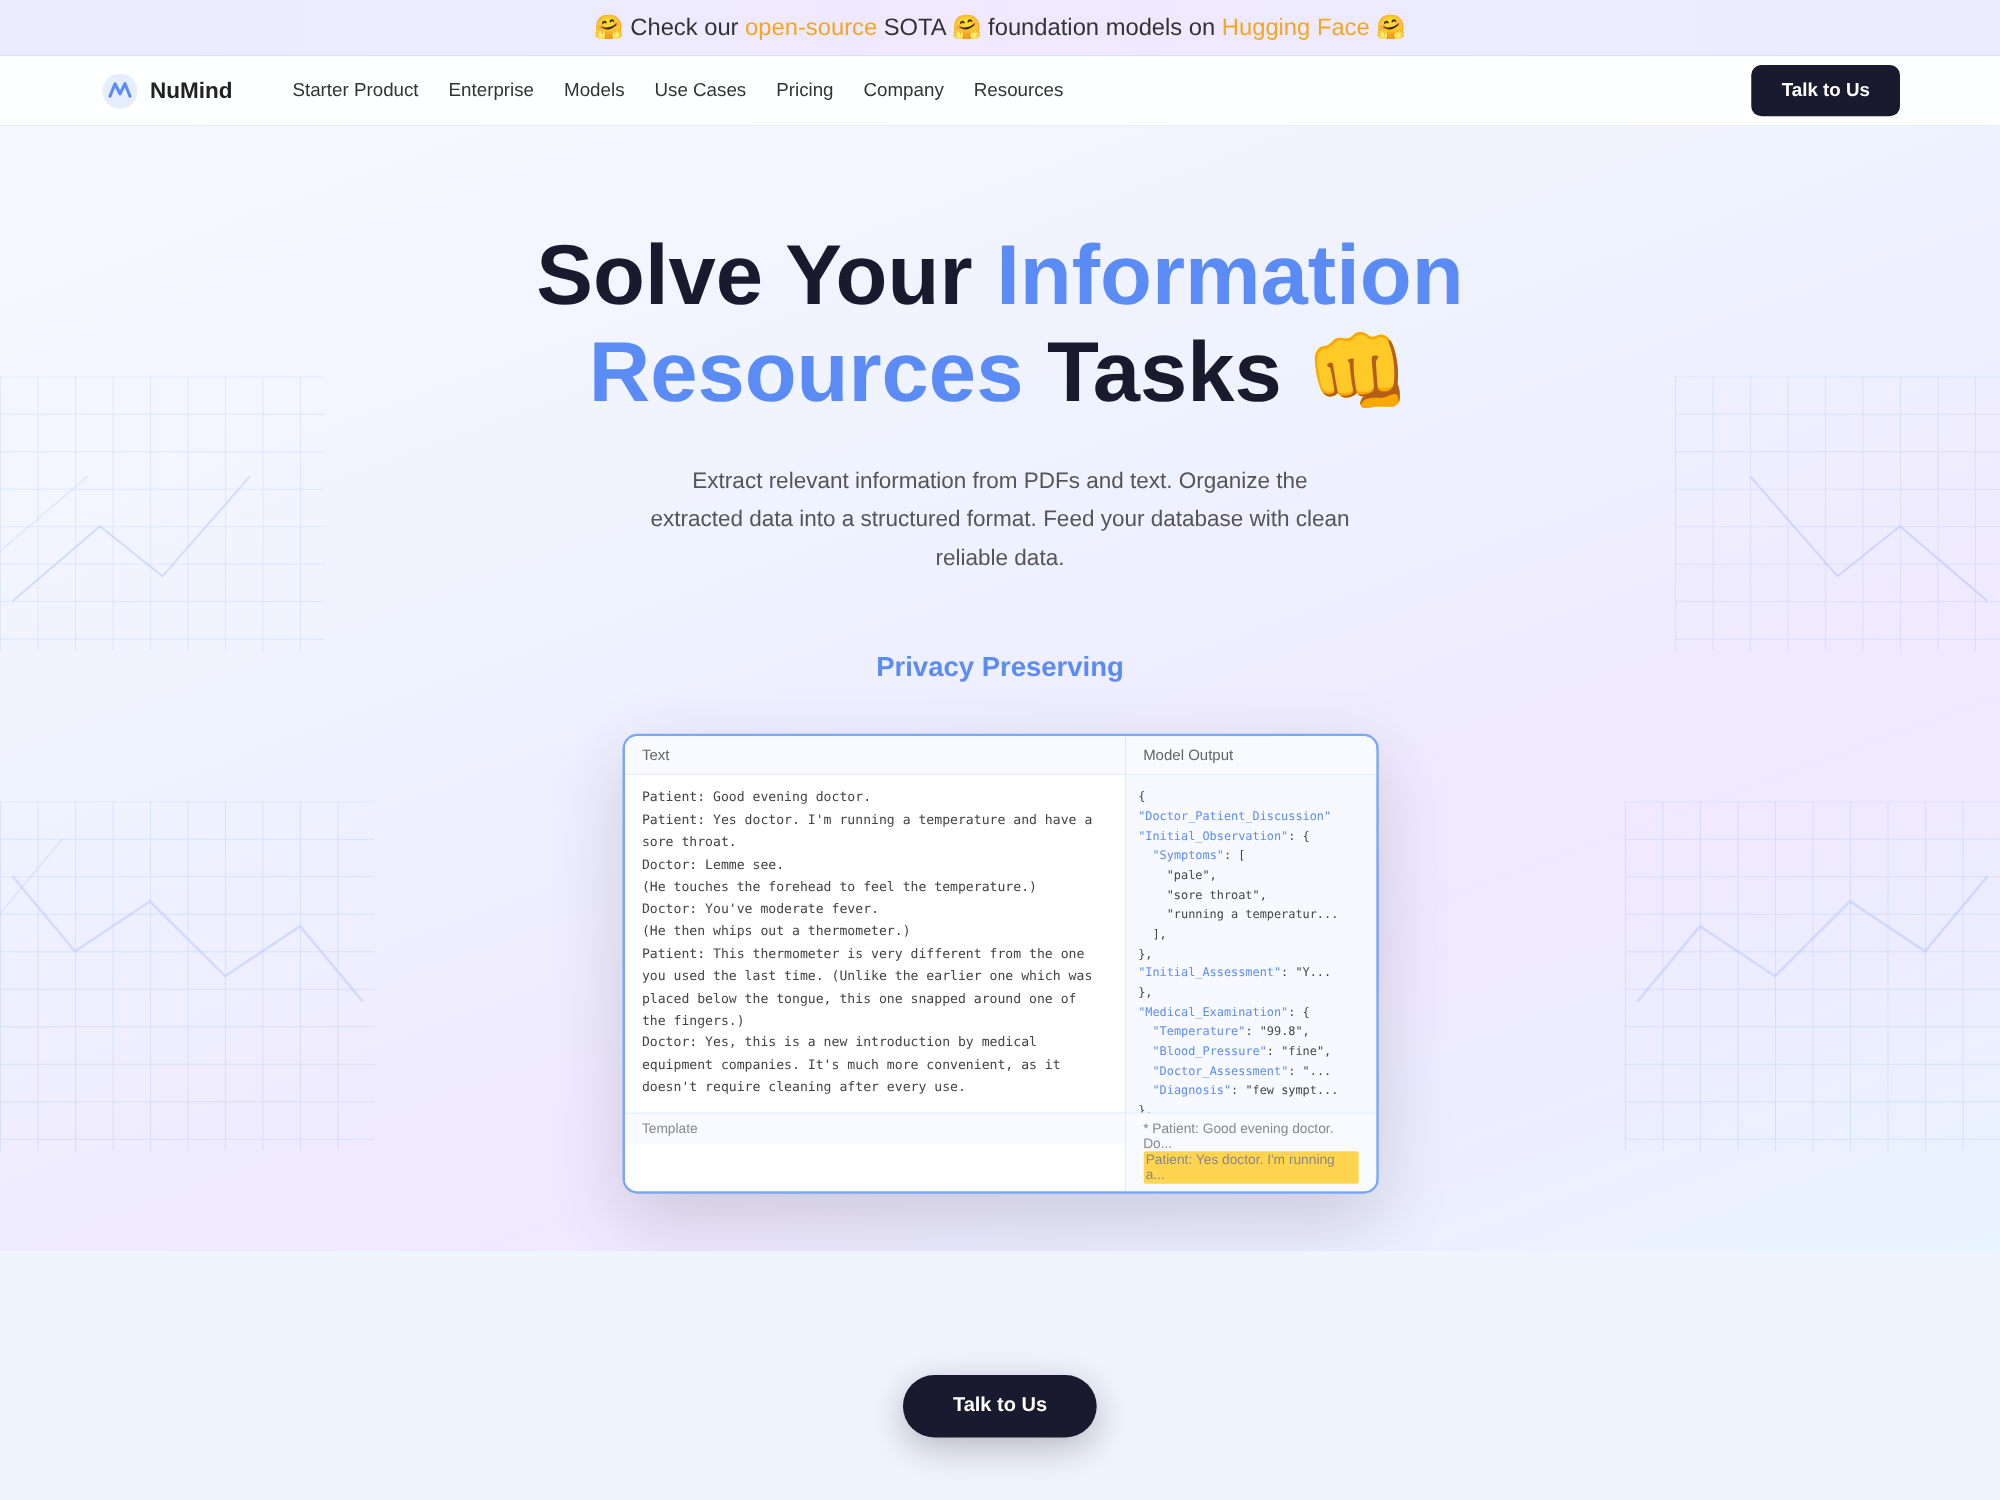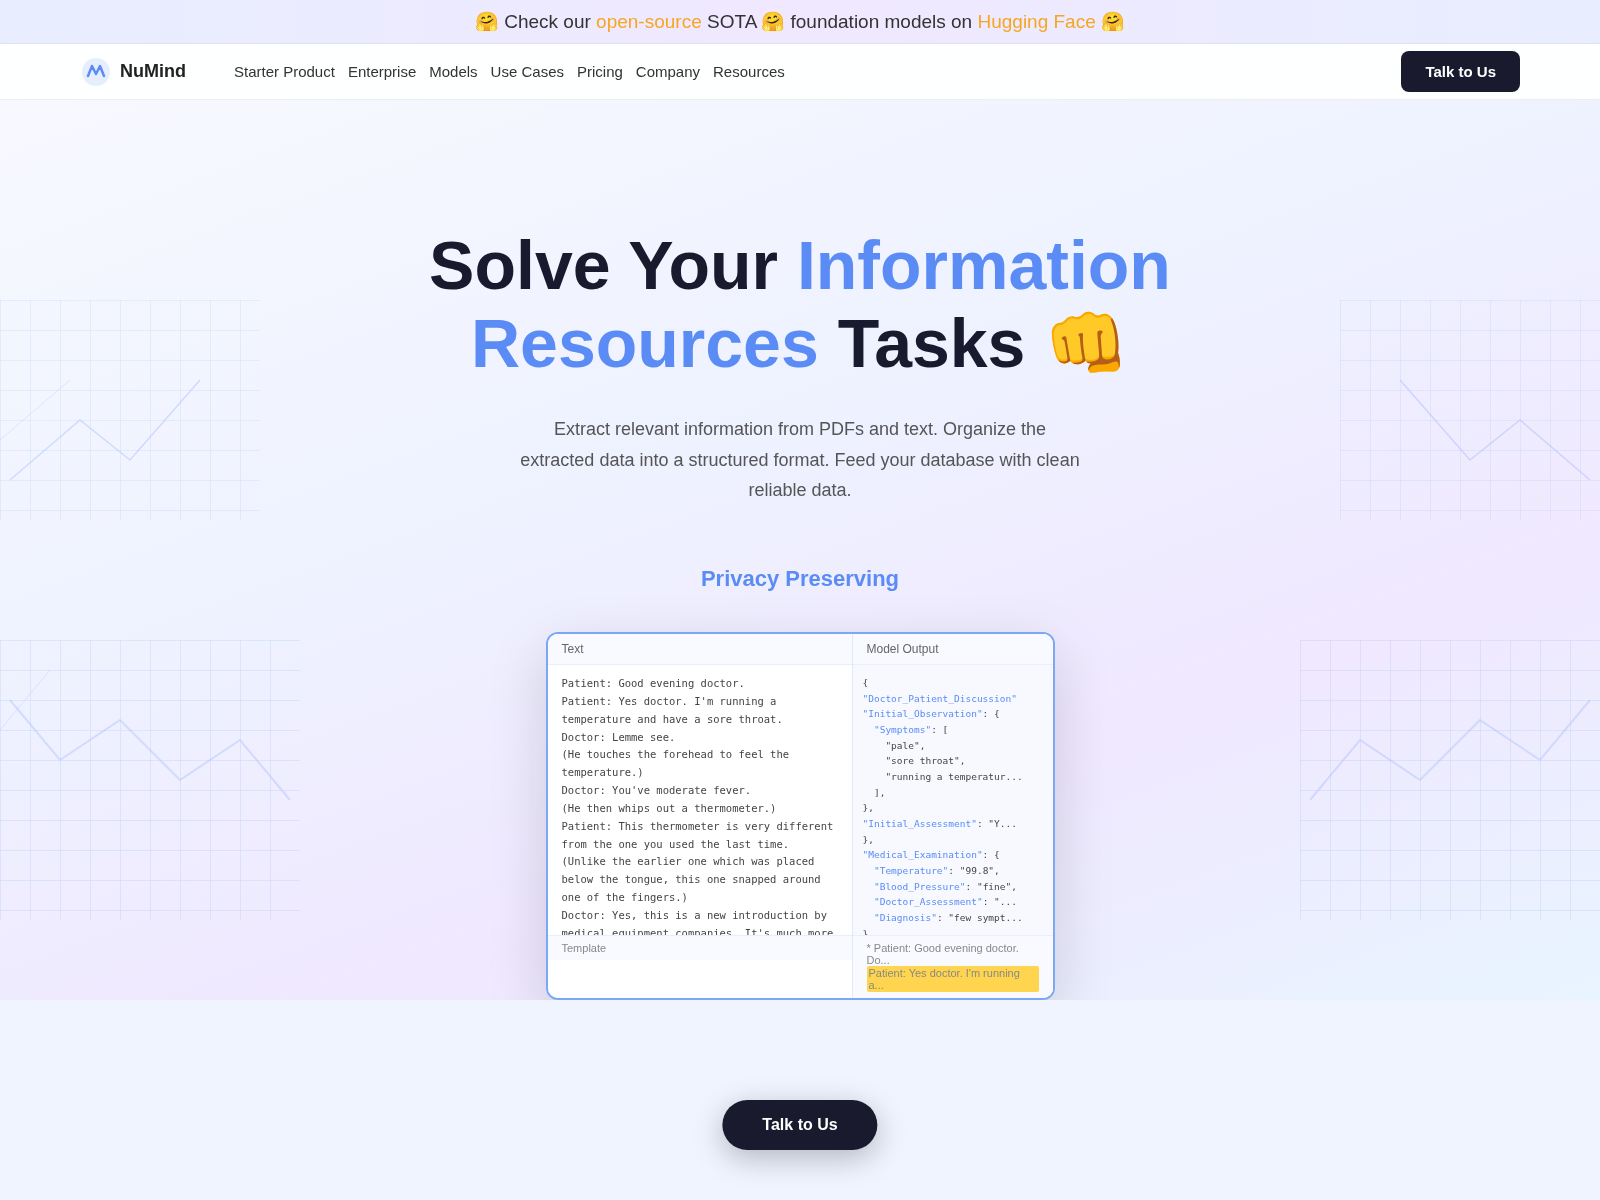--- a/index.html
+++ b/index.html
@@ -47,21 +47,21 @@
       height: 32px;
     }
     .nav-logo-text {
       font-size: 18px;
       font-weight: 700;
       color: #222;
     }
     .nav-links {
       display: flex;
       align-items: center;
-      gap: 13px;
+      gap: 24px;
       flex: 1;
     }
     .nav-link {
       font-size: 15px;
       color: #333;
       text-decoration: none;
       font-weight: 500;
       cursor: pointer;
     }
     .nav-cta {
@@ -79,21 +79,20 @@
     
     .hero {
       background: linear-gradient(160deg, #f8f9ff 0%, #eef2ff 40%, #f0e8ff 70%, #e8f4ff 100%);
       min-height: 900px;
       position: relative;
       overflow: hidden;
       display: flex;
       flex-direction: column;
       align-items: center;
       padding-top: 80px;
-      justify-content: flex-end;
     }
 
     
     .hero-title {
       text-align: center;
       font-size: 68px;
       font-weight: 800;
       line-height: 1.15;
       color: #1a1a2e;
       max-width: 800px;
@@ -118,21 +117,21 @@
       font-weight: 700;
       color: #5b8cf5;
       margin-bottom: 40px;
       text-align: center;
     }
 
     
     .demo-container {
       display: flex;
       gap: 0;
-      width: 509px;
+      width: 605px;
       border-radius: 12px;
       overflow: hidden;
       box-shadow: 0 20px 60px rgba(0,0,0,0.15);
       border: 2px solid #7ba7f7;
       background: #fff;
       position: relative;
       z-index: 2;
     }
 
     .demo-text-panel {

